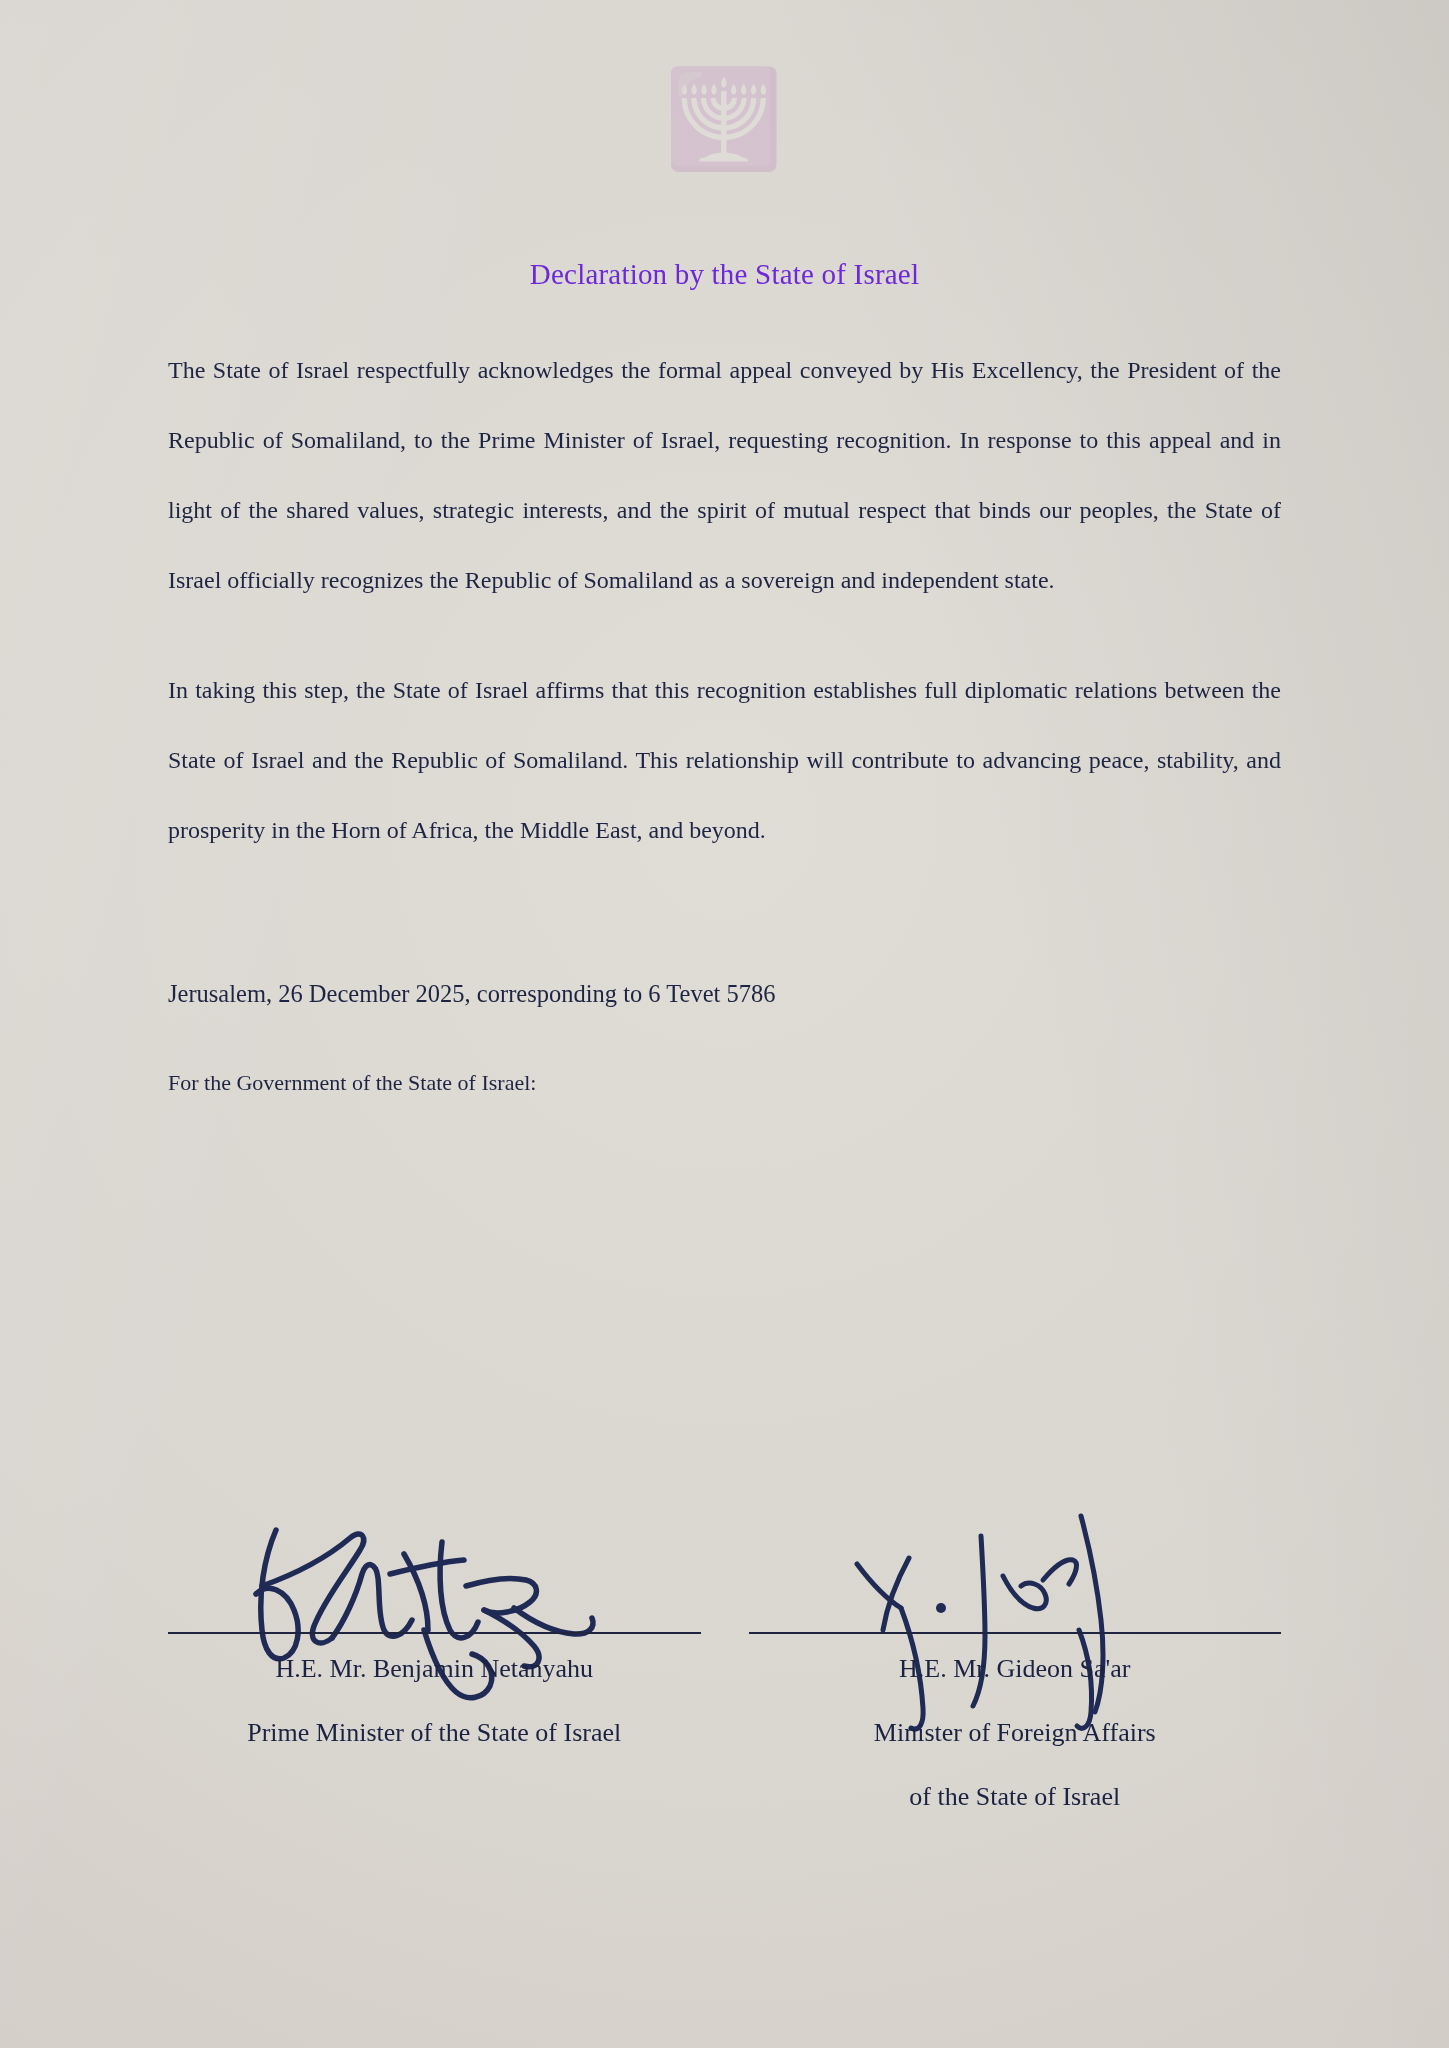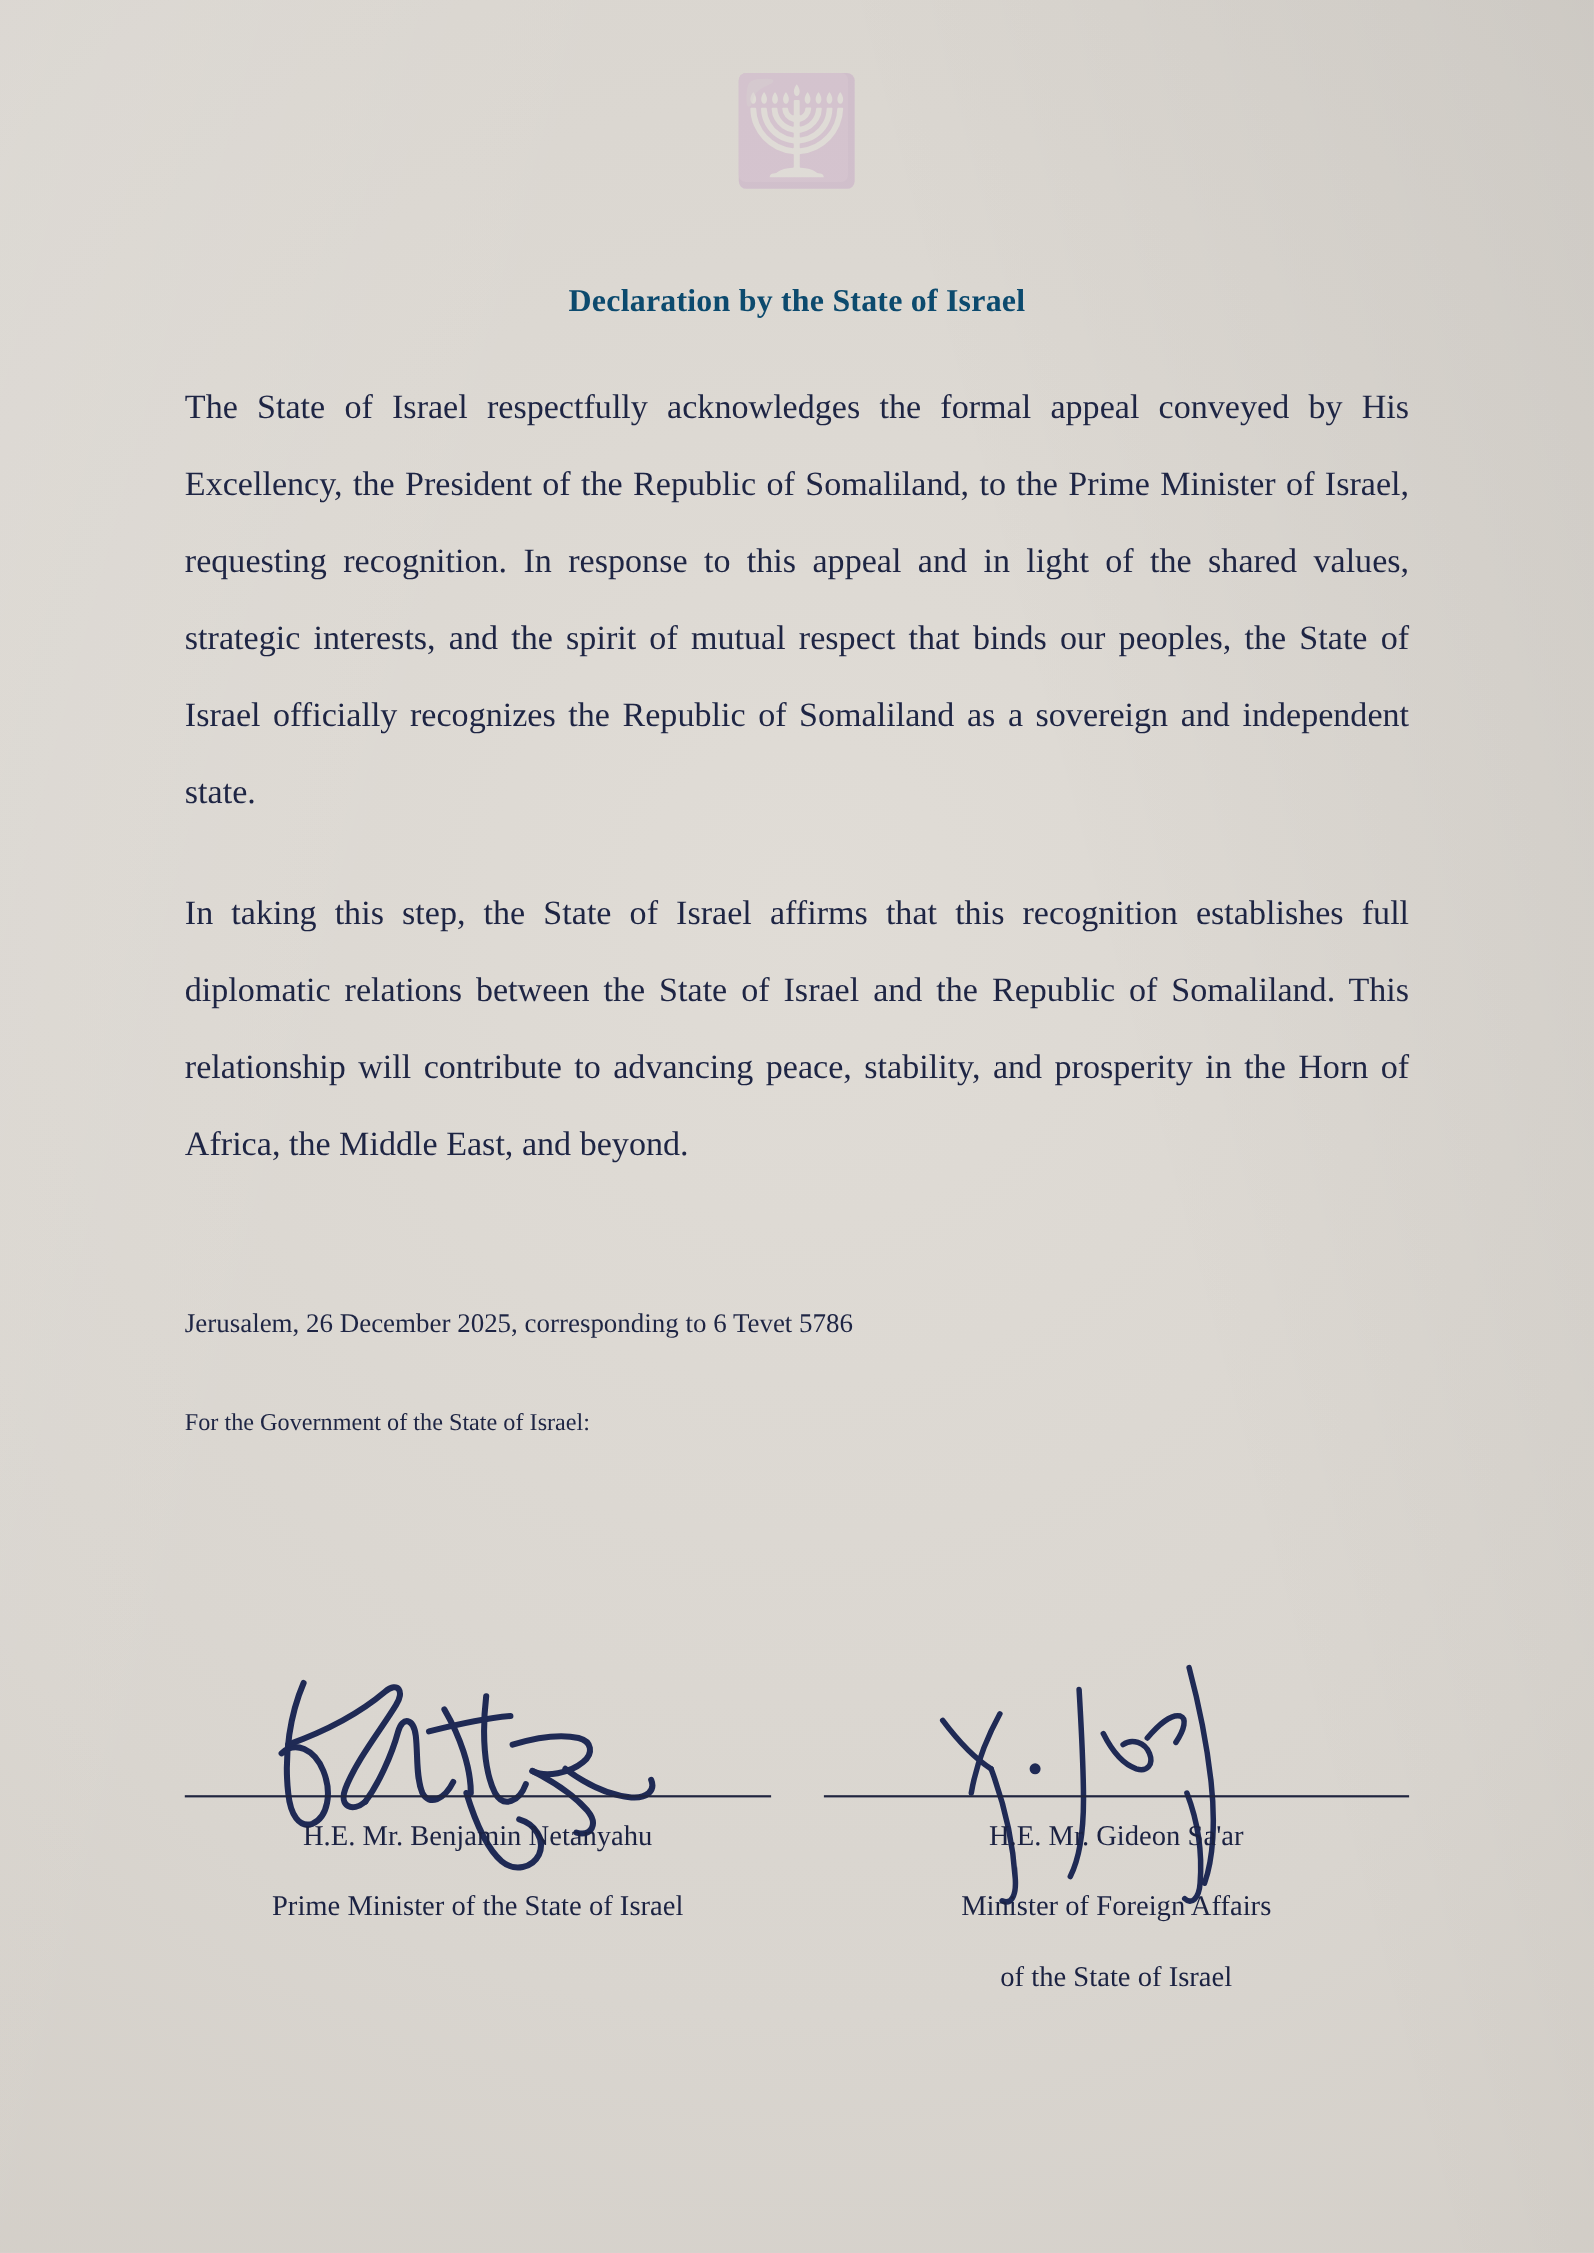--- a/index.html
+++ b/index.html
@@ -53,28 +53,28 @@
     position: absolute;
     inset: 0;
     padding: 0 168px;
     box-sizing: border-box;
   }
 
   .doc-title {
     margin-top: 258px;
     text-align: center;
     font-size: 29px;
-    font-weight: bold;
+    font-weight: normal;
     letter-spacing: 0.2px;
-    color: #0c4a6e;
+    color: #6d28d9;
   }
 
   .para {
     margin-top: 44px;
-    font-size: 31px;
+    font-size: 24px;
     line-height: 70px;
     text-align: justify;
     text-justify: inter-word;
     color: #1e2544;
   }
   .para.second {
     margin-top: 40px;
   }
 
   .dateline {

